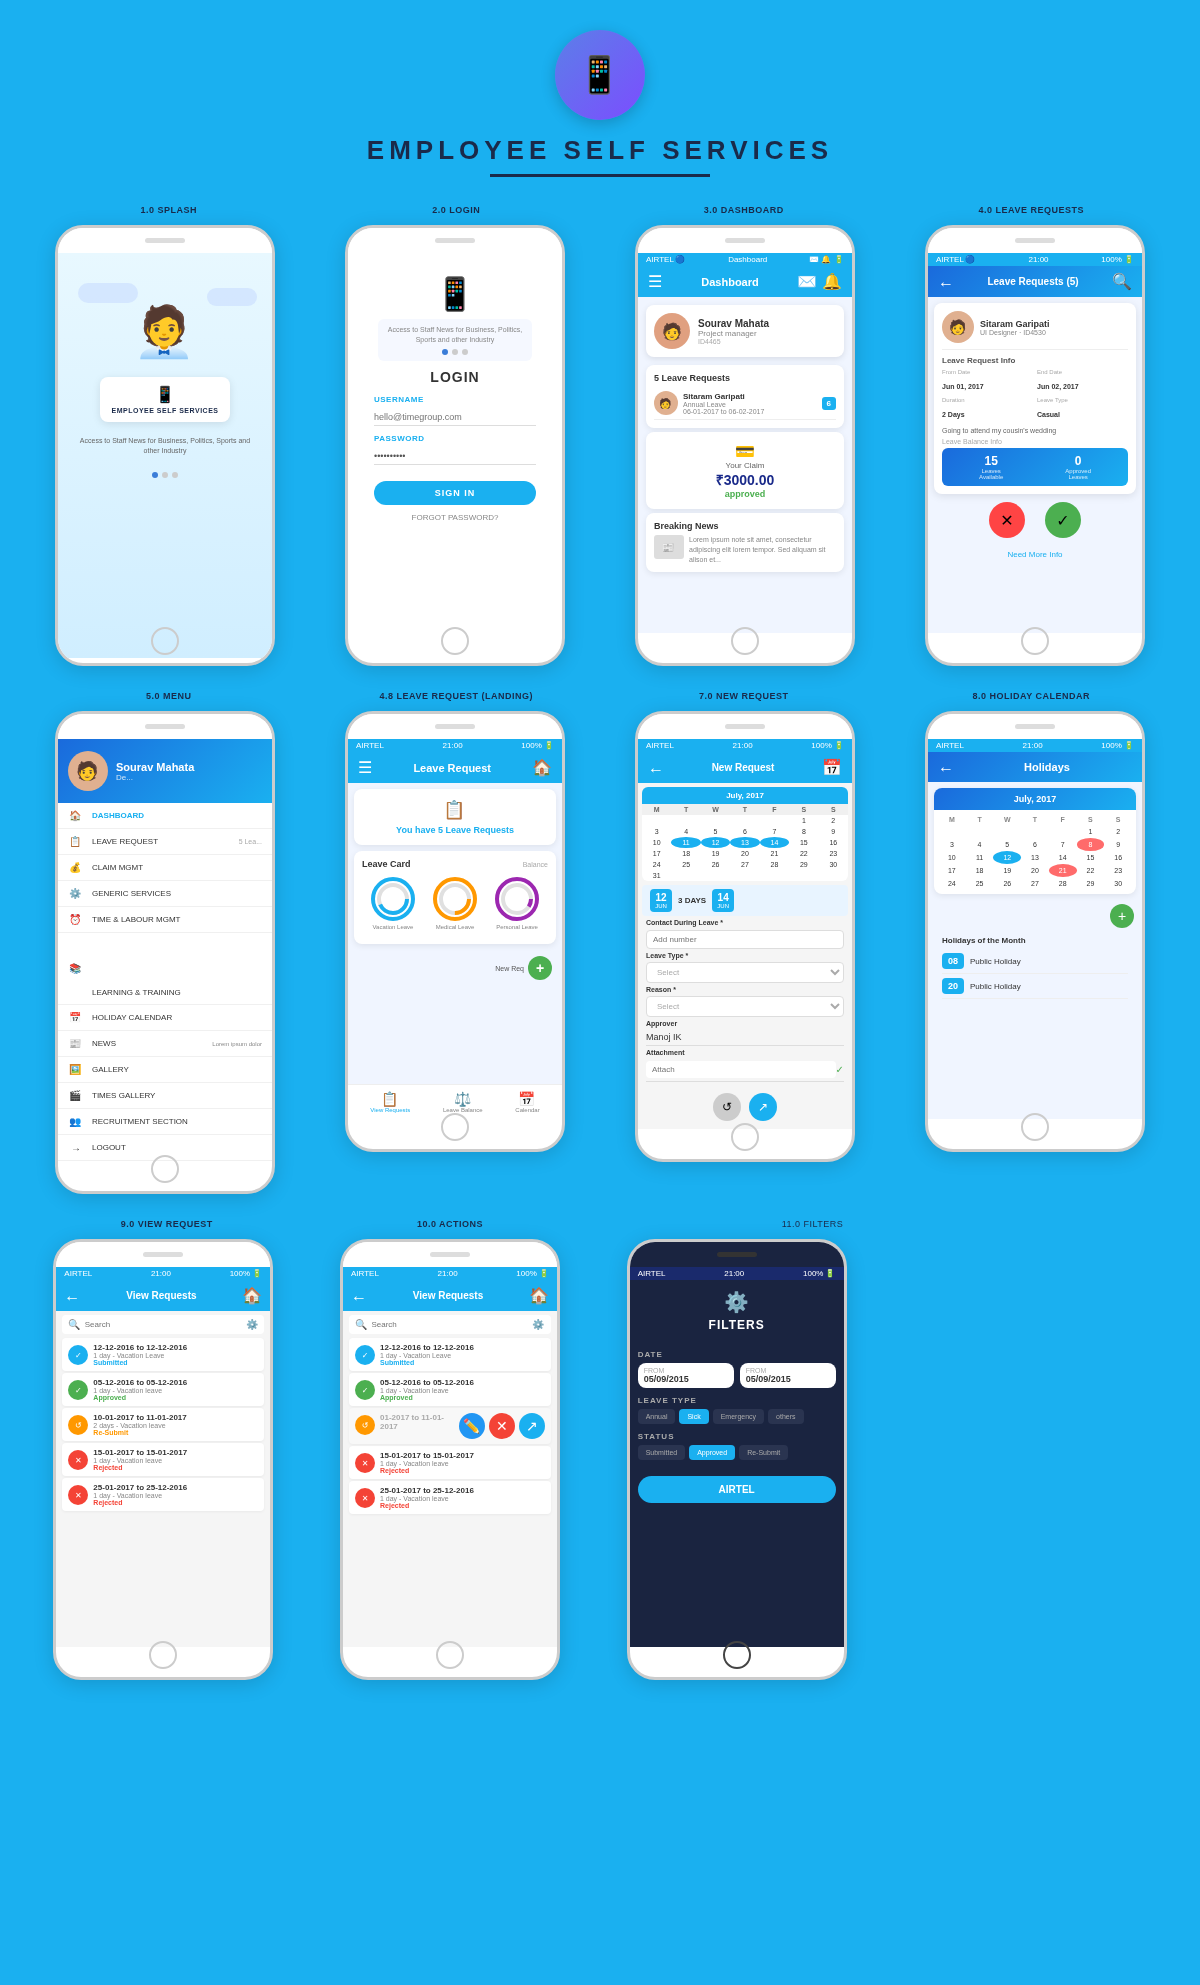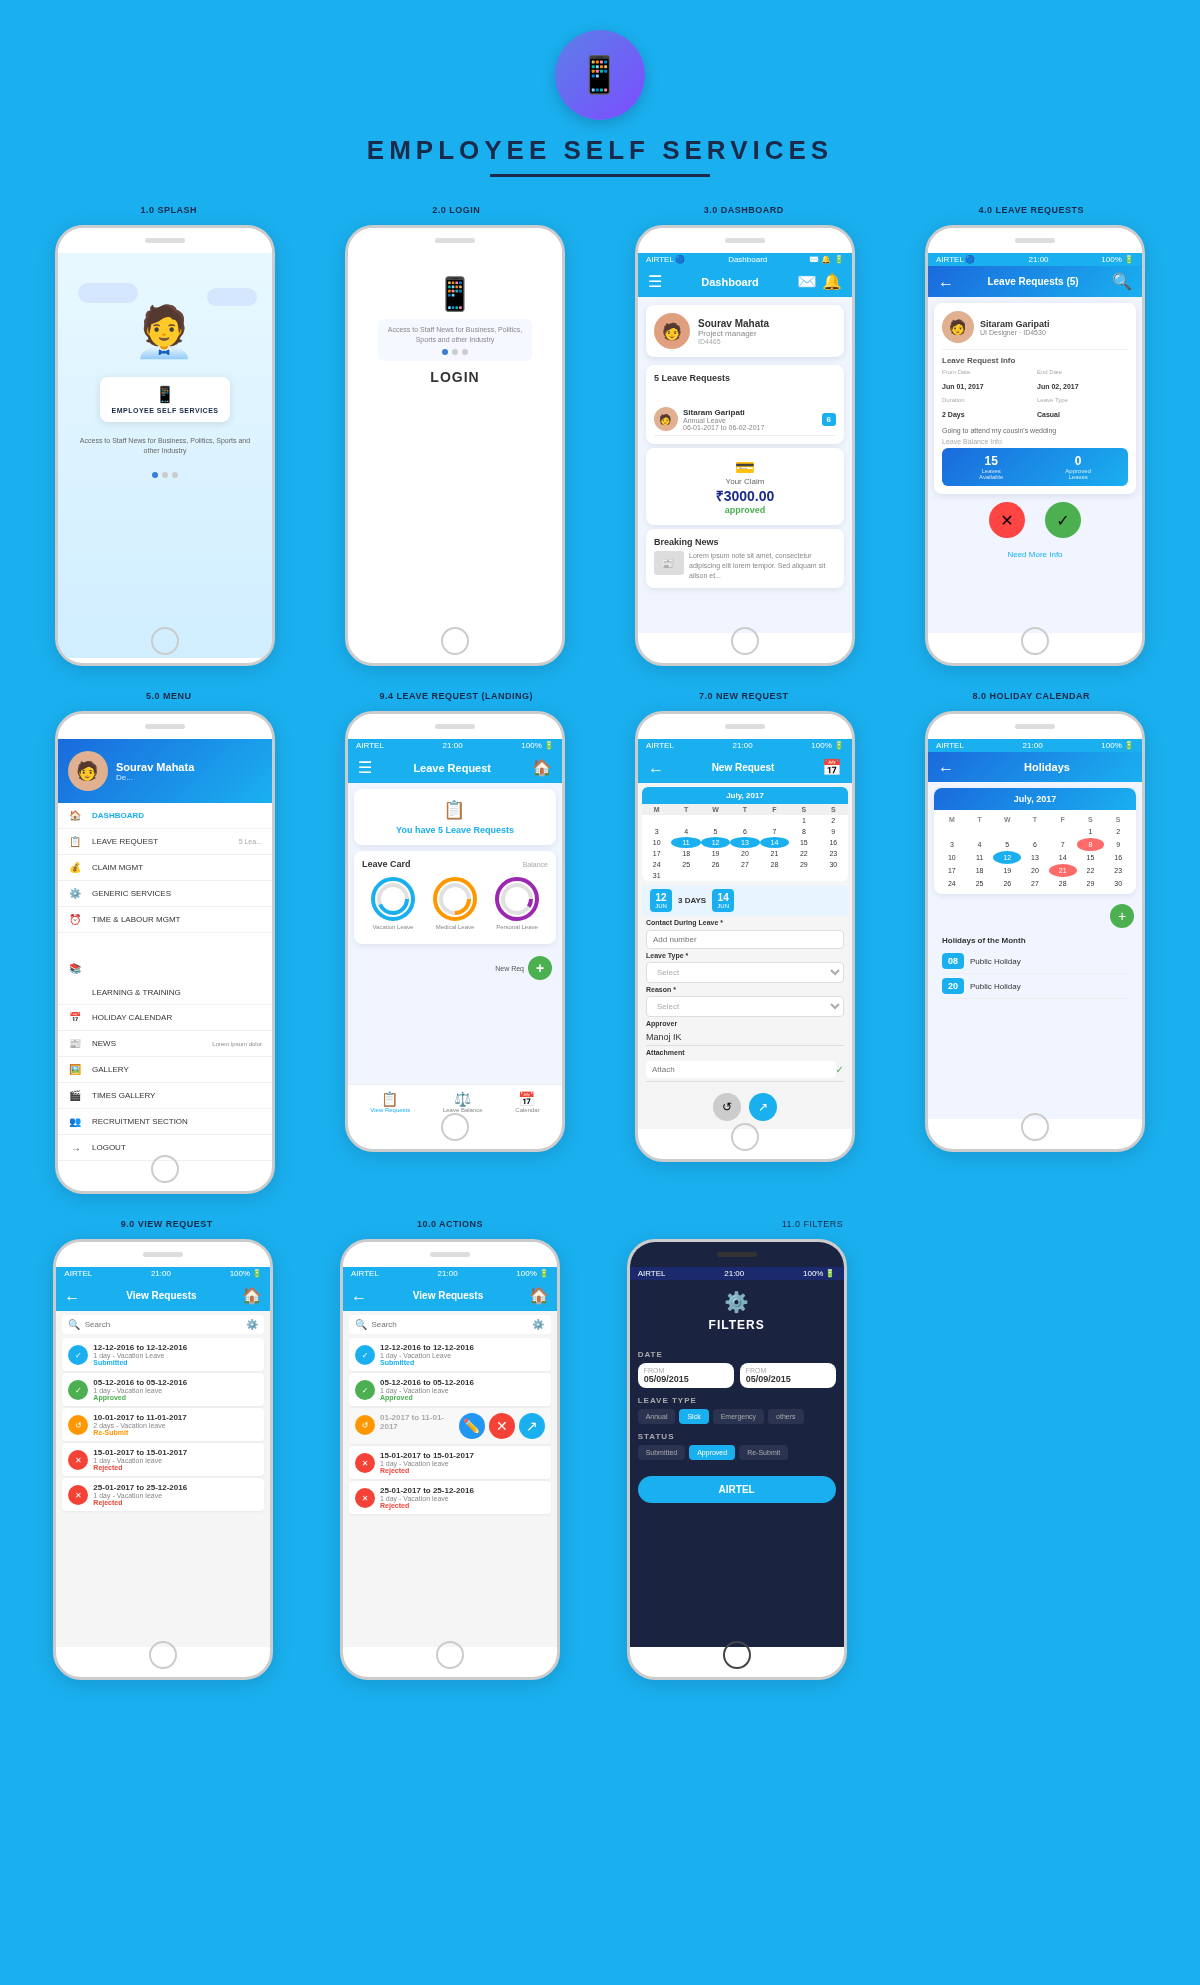--- a/index.html
+++ b/index.html
@@ -188,21 +188,21 @@
     }
     .profile-name { font-size: 10px; font-weight: 700; color: #333; }
     .profile-role { font-size: 8px; color: #888; }
     .dash-card {
       background: white;
       margin: 4px 8px;
       border-radius: 8px;
       padding: 8px;
       box-shadow: 0 2px 6px rgba(0,0,0,0.08);
     }
-    .dash-card-title { font-size: 9px; font-weight: 700; color: #333; margin-bottom: 20px; }
+    .dash-card-title { font-size: 9px; font-weight: 700; color: #333; margin-bottom: 4px; }
     .leave-item {
       display: flex;
       align-items: center;
       gap: 5px;
       padding: 4px 0;
       border-bottom: 1px solid #eee;
     }
     .leave-avatar {
       width: 24px;
       height: 24px;
@@ -728,20 +728,28 @@
 
         <div style="background:#f5f8ff;border-radius:6px;margin:0 20px 8px;padding:6px;text-align:center;">
           <div style="font-size:7px;color:#888;line-height:1.4;">Access to Staff News for Business, Politics, Sports and other Industry</div>
           <div class="splash-dots" style="justify-content:center;margin-top:4px;">
             <div class="dot active"></div>
               <div class="dot"></div>
               <div class="dot"></div>
           </div>
         </div>
         <div class="login-title">LOGIN</div>
+        <div style="padding:0 16px;">
+          <div class="login-field-label">USERNAME</div>
+          <input class="login-input" type="text" placeholder="hello@timegroup.com" style="">
+          <div class="login-field-label">PASSWORD</div>
+          <input class="login-input" type="password" value="••••••••••" style="">
+          <button class="login-btn">SIGN IN</button>
+          <div class="forgot-pw">FORGOT PASSWORD?</div>
+        </div>
       </div>
       <div class="phone-home"></div>
     </div>
   </div>
 
   <div class="screen-wrapper">
     <div class="phone">
       <div class="phone-top">
         <div class="phone-speaker"></div>
       </div>
@@ -869,21 +877,21 @@
         </div>
         <div class="need-more-btn">Need More Info</div>
       </div>
       <div class="phone-home"></div>
     </div>
   </div>
 </div>
 
 <div style="display:flex;justify-content:space-around;padding:15px 25px 0;">
   <div style="font-size:9px;color:#1a2a4a;font-weight:700;letter-spacing:0.5px;text-align:center;width:220px;">5.0 MENU</div>
-  <div style="font-size:9px;color:#1a2a4a;font-weight:700;letter-spacing:0.5px;text-align:center;width:220px;">9.4 LEAVE REQUEST (LANDING)</div>
+  <div style="font-size:9px;color:#1a2a4a;font-weight:700;letter-spacing:0.5px;text-align:center;width:220px;">4.8 LEAVE REQUEST (LANDING)</div>
   <div style="font-size:9px;color:#1a2a4a;font-weight:700;letter-spacing:0.5px;text-align:center;width:220px;">7.0 NEW REQUEST</div>
   <div style="font-size:9px;color:#1a2a4a;font-weight:700;letter-spacing:0.5px;text-align:center;width:220px;">8.0 HOLIDAY CALENDAR</div>
 </div>
 
 <div class="screens-grid">
 
   <div class="screen-wrapper">
     <div class="phone">
       <div class="phone-top">
         <div class="phone-speaker"></div>

